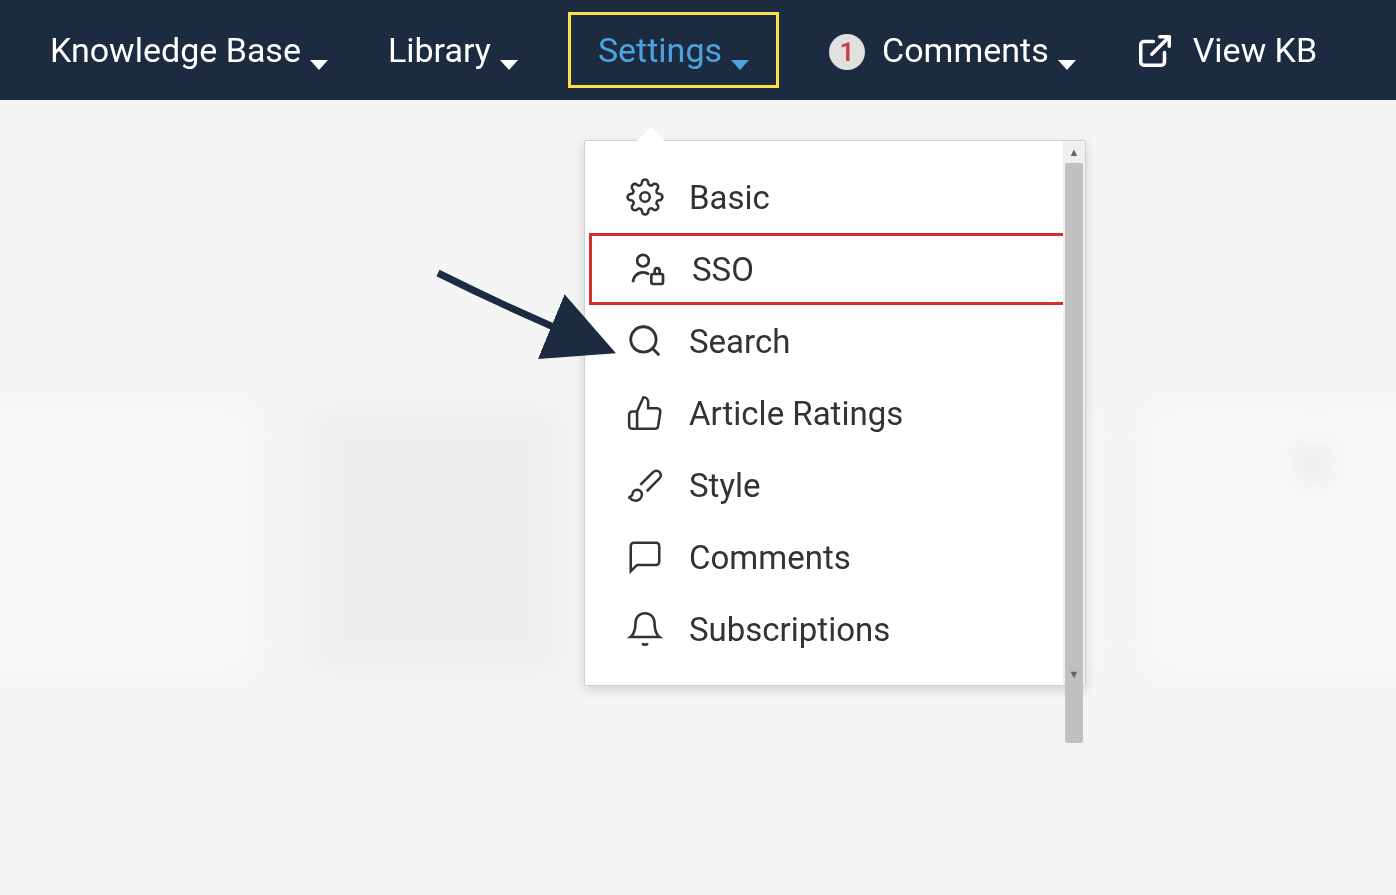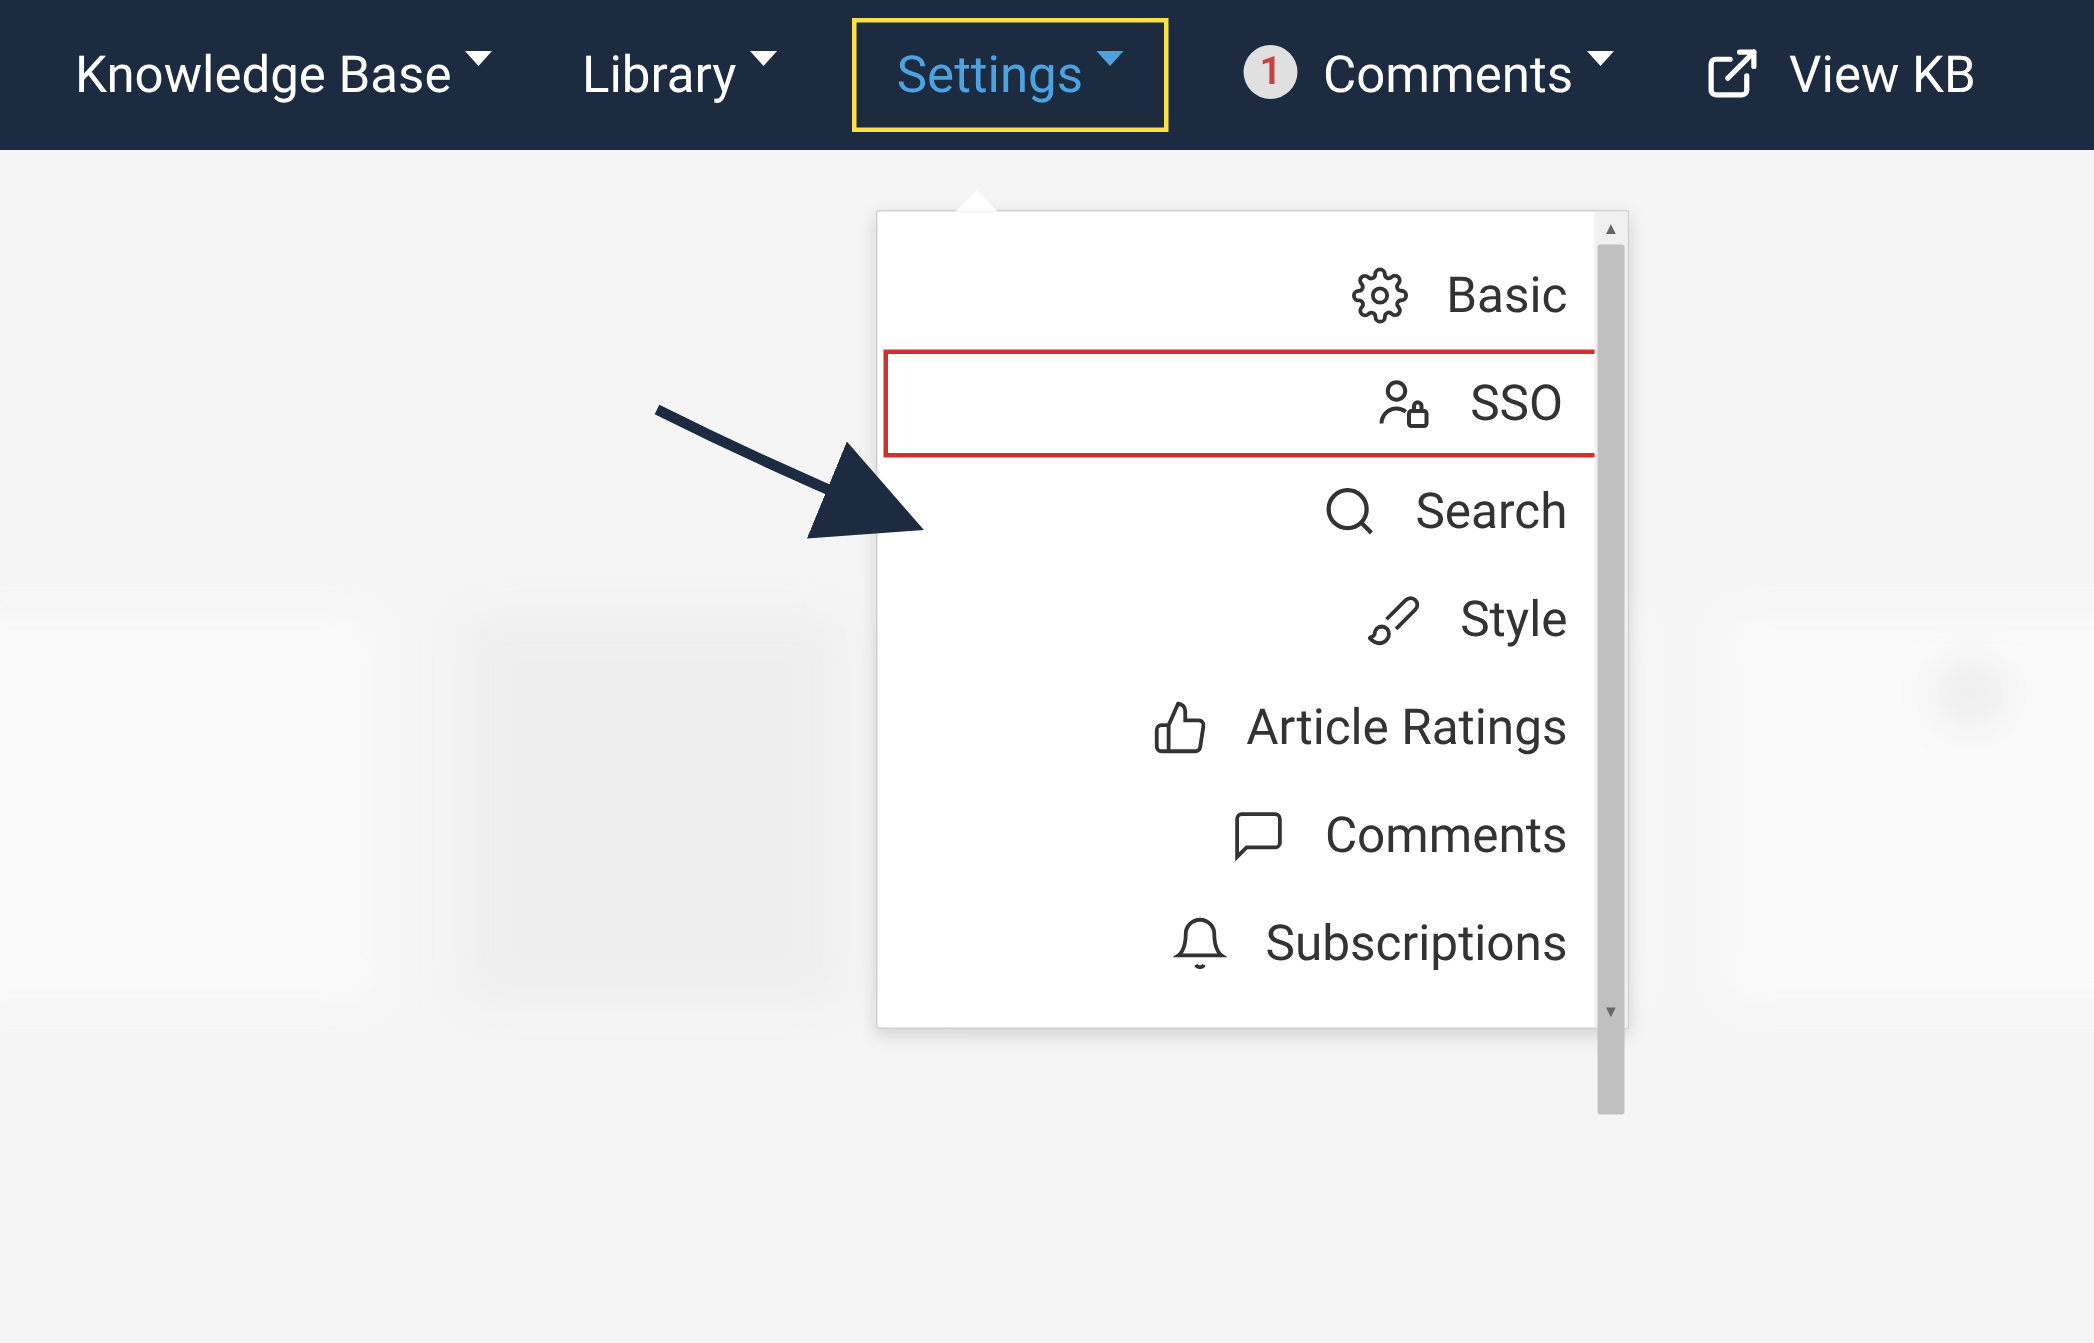--- a/index.html
+++ b/index.html
@@ -22,21 +22,21 @@
       align-items: center;
       padding: 0 20px;
       gap: 0;
     }
     .nav-item {
       color: #ffffff;
       font-size: 34px;
       padding: 18px 30px;
       cursor: pointer;
       display: flex;
-      align-items: flex-start;
+      align-items: flex-end;
       gap: 9px;
     }
     .nav-item.active {
       color: #4da3e0;
       border: 3px solid #fde047;
       padding: 15px 27px;
     }
     .caret {
       width: 0;
       height: 0;
@@ -90,21 +90,20 @@
       position: relative;
     }
     .dropdown-item {
       display: flex;
       align-items: center;
       padding: 16px 40px;
       gap: 24px;
       font-size: 33px;
       color: #333;
       cursor: pointer;
-      justify-content: flex-end;
     }
     .dropdown-item.highlighted {
       border: 3px solid #d03030;
       margin: 0 4px;
       padding: 13px 36px;
     }
     .dropdown-icon {
       width: 40px;
       height: 40px;
       display: flex;
@@ -241,33 +240,33 @@
         <svg width="38" height="38" viewBox="0 0 24 24" fill="none" stroke="currentColor" stroke-width="1.8">
             <circle cx="11" cy="11" r="8"></circle>
             <line x1="21" y1="21" x2="16.65" y2="16.65"></line>
           </svg>
       </span>
       <span>Search</span>
     </div>
     <div class="dropdown-item">
       <span class="dropdown-icon">
         <svg width="38" height="38" viewBox="0 0 24 24" fill="none" stroke="currentColor" stroke-width="1.6">
+            <path d="M14 9V5a3 3 0 0 0-3-3l-4 9v11h11.28a2 2 0 0 0 2-1.7l1.38-9a2 2 0 0 0-2-2.3zM7 22H4a2 2 0 0 1-2-2v-7a2 2 0 0 1 2-2h3"></path>
+          </svg>
+      </span>
+      <span>Article Ratings</span>
+    </div>
+    <div class="dropdown-item">
+      <span class="dropdown-icon">
+        <svg width="38" height="38" viewBox="0 0 24 24" fill="none" stroke="currentColor" stroke-width="1.6">
             <path d="M9.06 11.9l8.07-8.06a2.85 2.85 0 1 1 4.03 4.03l-8.06 8.08"></path>
             <path d="M7.07 14.94c-1.66 0-3 1.35-3 3.02 0 1.33-2.5 1.52-2 2.02 1.08 1.1 2.49 2.02 4 2.02 2.2 0 4-1.8 4-4.04a3.01 3.01 0 0 0-3-3.02z"></path>
           </svg>
       </span>
       <span>Style</span>
-    </div>
-    <div class="dropdown-item">
-      <span class="dropdown-icon">
-        <svg width="38" height="38" viewBox="0 0 24 24" fill="none" stroke="currentColor" stroke-width="1.6">
-            <path d="M14 9V5a3 3 0 0 0-3-3l-4 9v11h11.28a2 2 0 0 0 2-1.7l1.38-9a2 2 0 0 0-2-2.3zM7 22H4a2 2 0 0 1-2-2v-7a2 2 0 0 1 2-2h3"></path>
-          </svg>
-      </span>
-      <span>Article Ratings</span>
     </div>
     <div class="dropdown-item">
       <span class="dropdown-icon">
         <svg width="38" height="38" viewBox="0 0 24 24" fill="none" stroke="currentColor" stroke-width="1.6">
             <path d="M21 15a2 2 0 0 1-2 2H7l-4 4V5a2 2 0 0 1 2-2h14a2 2 0 0 1 2 2z"></path>
           </svg>
       </span>
       <span>Comments</span>
     </div>
     <div class="dropdown-item">

